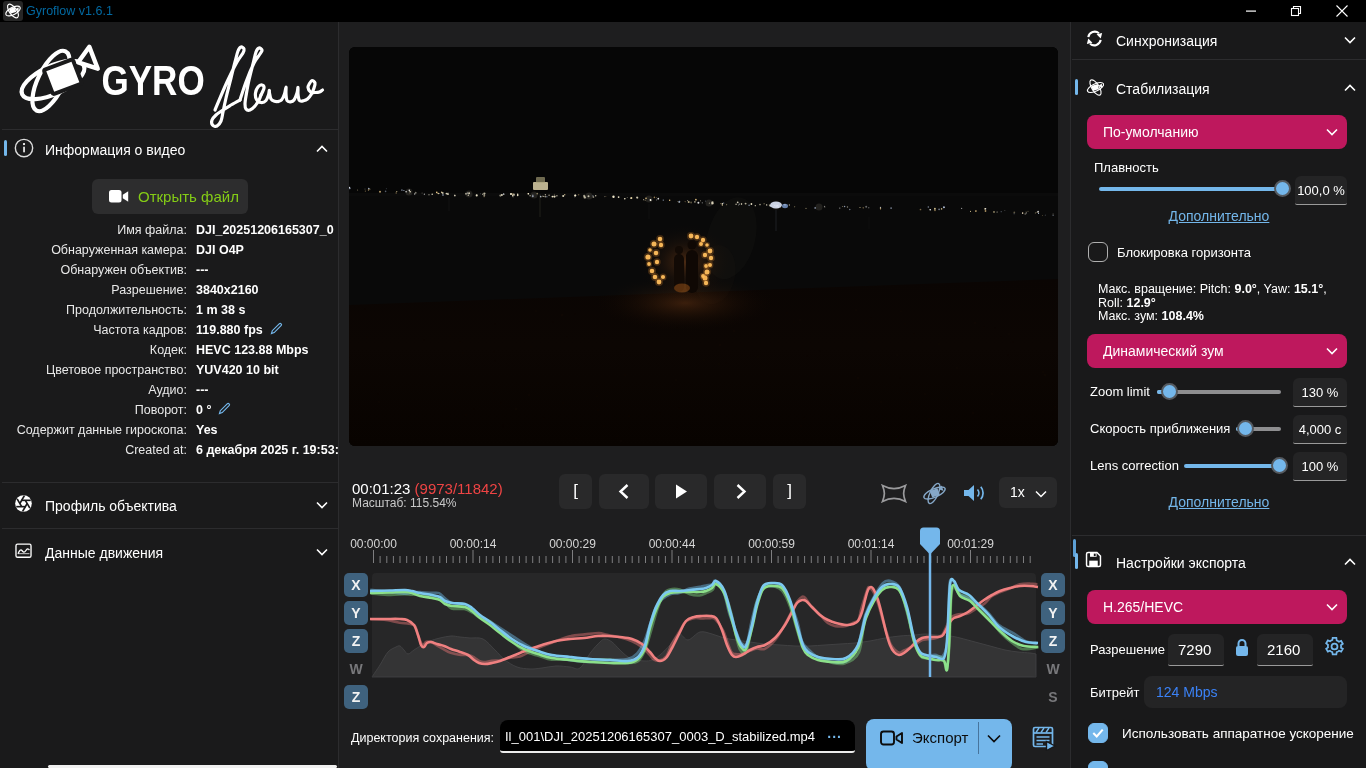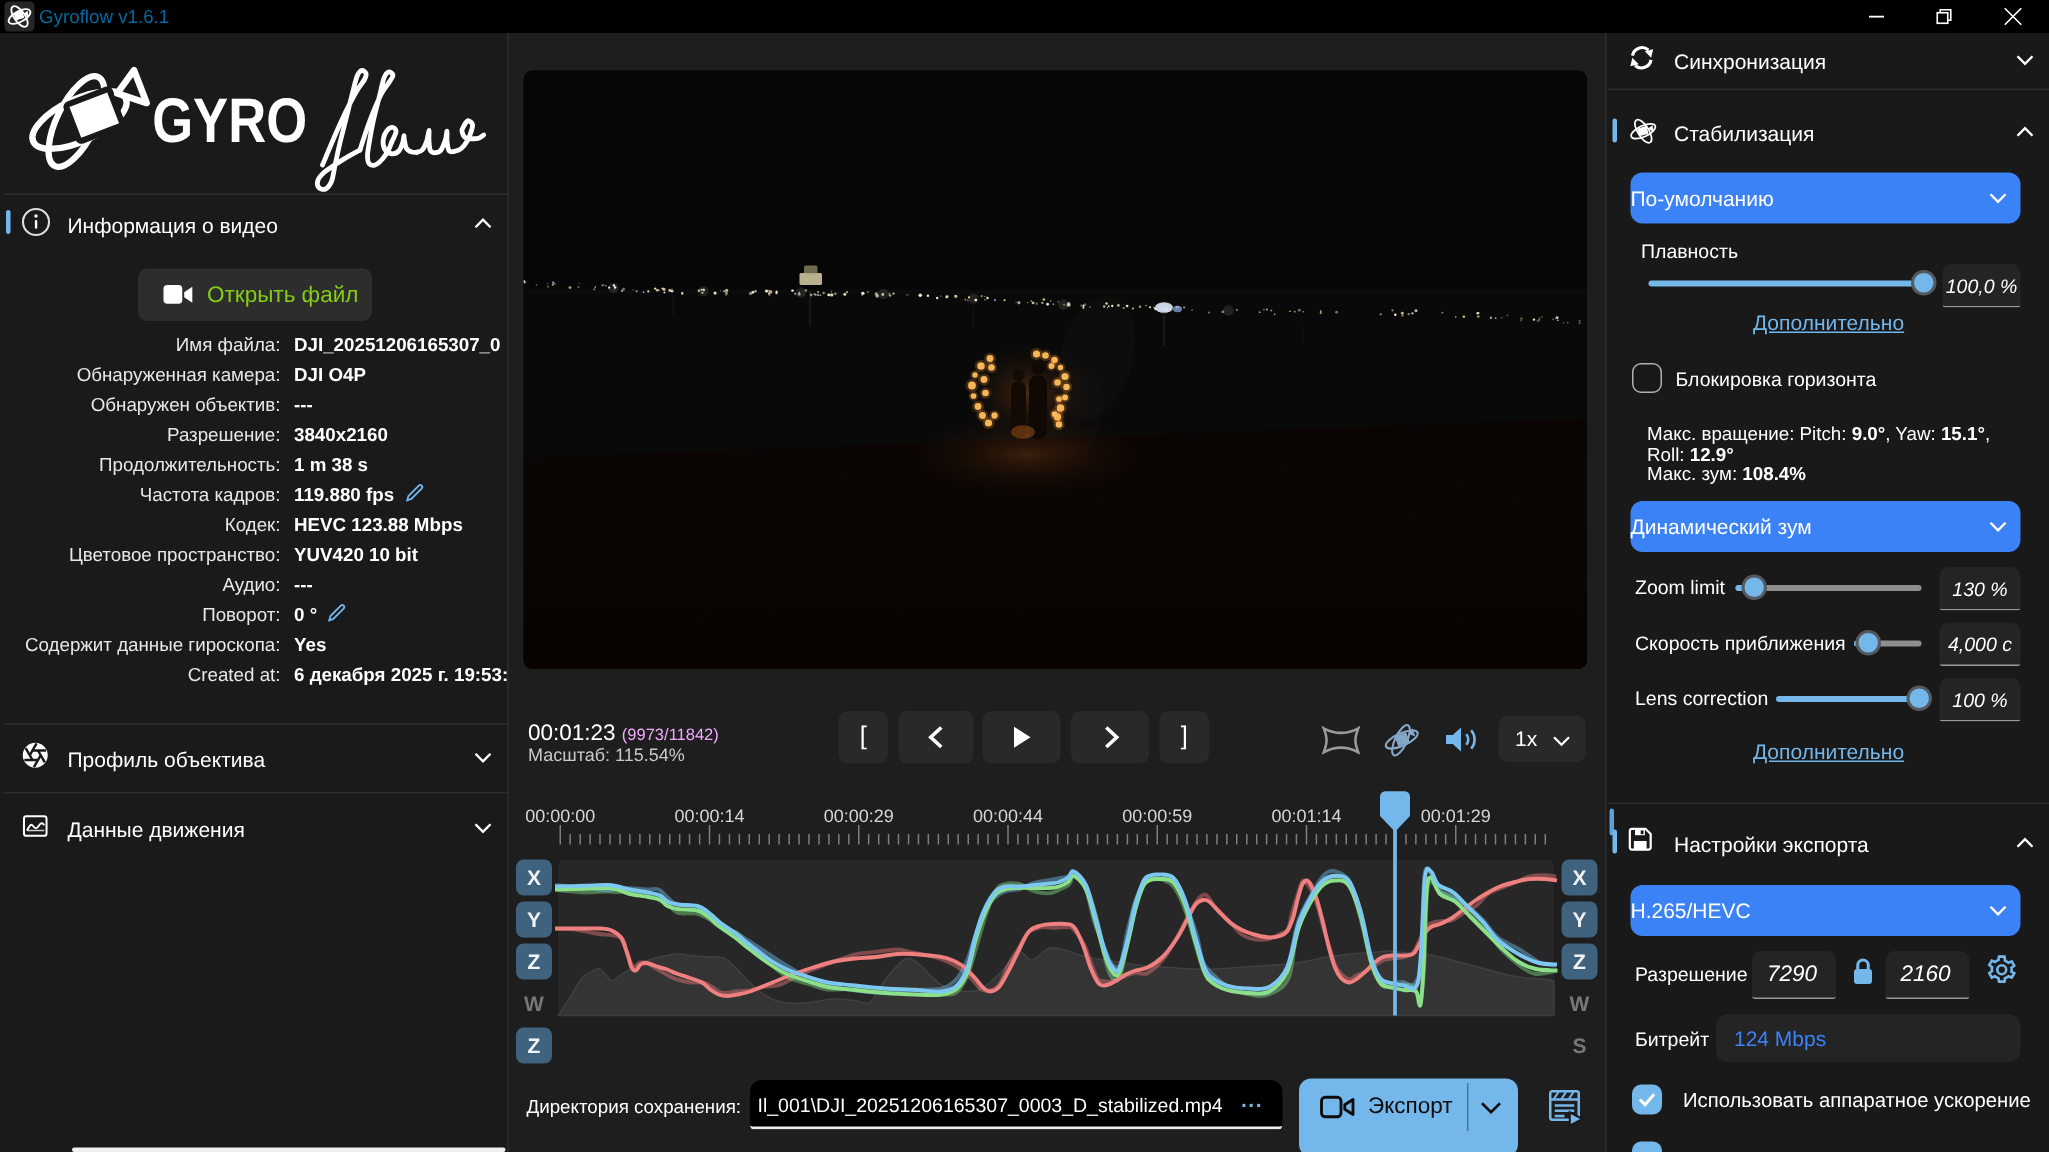--- a/index.html
+++ b/index.html
@@ -32,25 +32,25 @@
   .chev svg { display:block; }
 
   
   .inforow { display:flex; height:20px; line-height:20px; font-size:12.5px; white-space:nowrap; }
   .inforow .lbl { width:187px; text-align:right; color:#e8e8e8; flex:none; }
   .inforow .val { margin-left:9px; color:#fff; font-weight:bold; }
 
   .btn { background:#29292a; border-radius:6px; }
 
   
-  .dropdown { position:absolute; left:16px; width:260px; height:34px; background:#3b82f6;
-    border-radius:8px; color:#fff; font-size:14px; line-height:34px; padding-left:0; }
+  .dropdown { position:absolute; left:16px; width:260px; height:34px; background:#be185d;
+    border-radius:8px; color:#fff; font-size:14px; line-height:34px; padding-left:16px; }
   .dropdown .chev { position:absolute; right:9px; top:13px; }
   .spin { position:absolute; height:29px; background:#242425; border-radius:6px 6px 2px 2px;
-    border-bottom:1px solid #9a9a9a; color:#fff; font-size:13px; text-align:center;font-style:italic; }
+    border-bottom:1px solid #9a9a9a; color:#fff; font-size:13px; text-align:center; }
   .link { color:#73b6ea; font-size:14px; text-decoration:underline; }
   .slider-track { position:absolute; height:4px; border-radius:2px; background:#8e8e90; }
   .slider-fill { position:absolute; height:4px; border-radius:2px; background:#74b7eb; }
   .slider-knob { position:absolute; width:17px; height:17px; border-radius:50%;
     background:#74b7eb; border:2px solid #555a60; }
   .cb { position:absolute; width:20px; height:20px; border-radius:6px; border:1px solid #b0b0b0; }
   .cb.checked { background:#74b7eb; border-color:#74b7eb; }
   .rlabel { color:#fff; font-size:13px; }
 </style>
 </head>
@@ -633,21 +633,21 @@
 <circle cx="323" cy="345" r="0.6" fill="#221208" opacity="0.37"></circle>
 <circle cx="660" cy="287" r="0.7" fill="#221208" opacity="0.39"></circle>
 <circle cx="276" cy="328" r="0.8" fill="#221208" opacity="0.21"></circle>
 <circle cx="385" cy="284" r="0.7" fill="#221208" opacity="0.44"></circle>
 <circle cx="368" cy="276" r="0.6" fill="#221208" opacity="0.34"></circle>
 <circle cx="509" cy="331" r="0.7" fill="#221208" opacity="0.41"></circle>
 <circle cx="370" cy="317" r="0.8" fill="#221208" opacity="0.25"></circle>
 </svg>
     </div>
 
-    <div class="abs" style="left:12px; top:458px; color:#fff; font-size:15px;">00:01:23 <span style="font-size:11px; color:#f0abfc;">(9973/11842)</span></div>
+    <div class="abs" style="left:12px; top:458px; color:#fff; font-size:15px;">00:01:23 <span style="font-size:15px; color:#ef4444;">(9973/11842)</span></div>
     <div class="abs" style="left:12px; top:474px; color:#c9c9c9; font-size:12px;">Масштаб: 115.54%</div>
 
     <div class="btn abs" style="left:219px; top:452px; width:33px; height:35px; color:#fff; font-size:17px; text-align:center; line-height:34px;">[</div>
     <div class="btn abs" style="left:259px; top:452px; width:50px; height:35px;">
       <svg class="abs" style="left:17px; top:9px;" width="16" height="17">
           <path d="M11.5 2 L4.5 8.5 L11.5 15" stroke="#fff" stroke-width="2.4" fill="none"></path>
         </svg>
     </div>
     <div class="btn abs" style="left:315px; top:452px; width:52px; height:35px;">
       <svg class="abs" style="left:19px; top:9px;" width="15" height="17">

